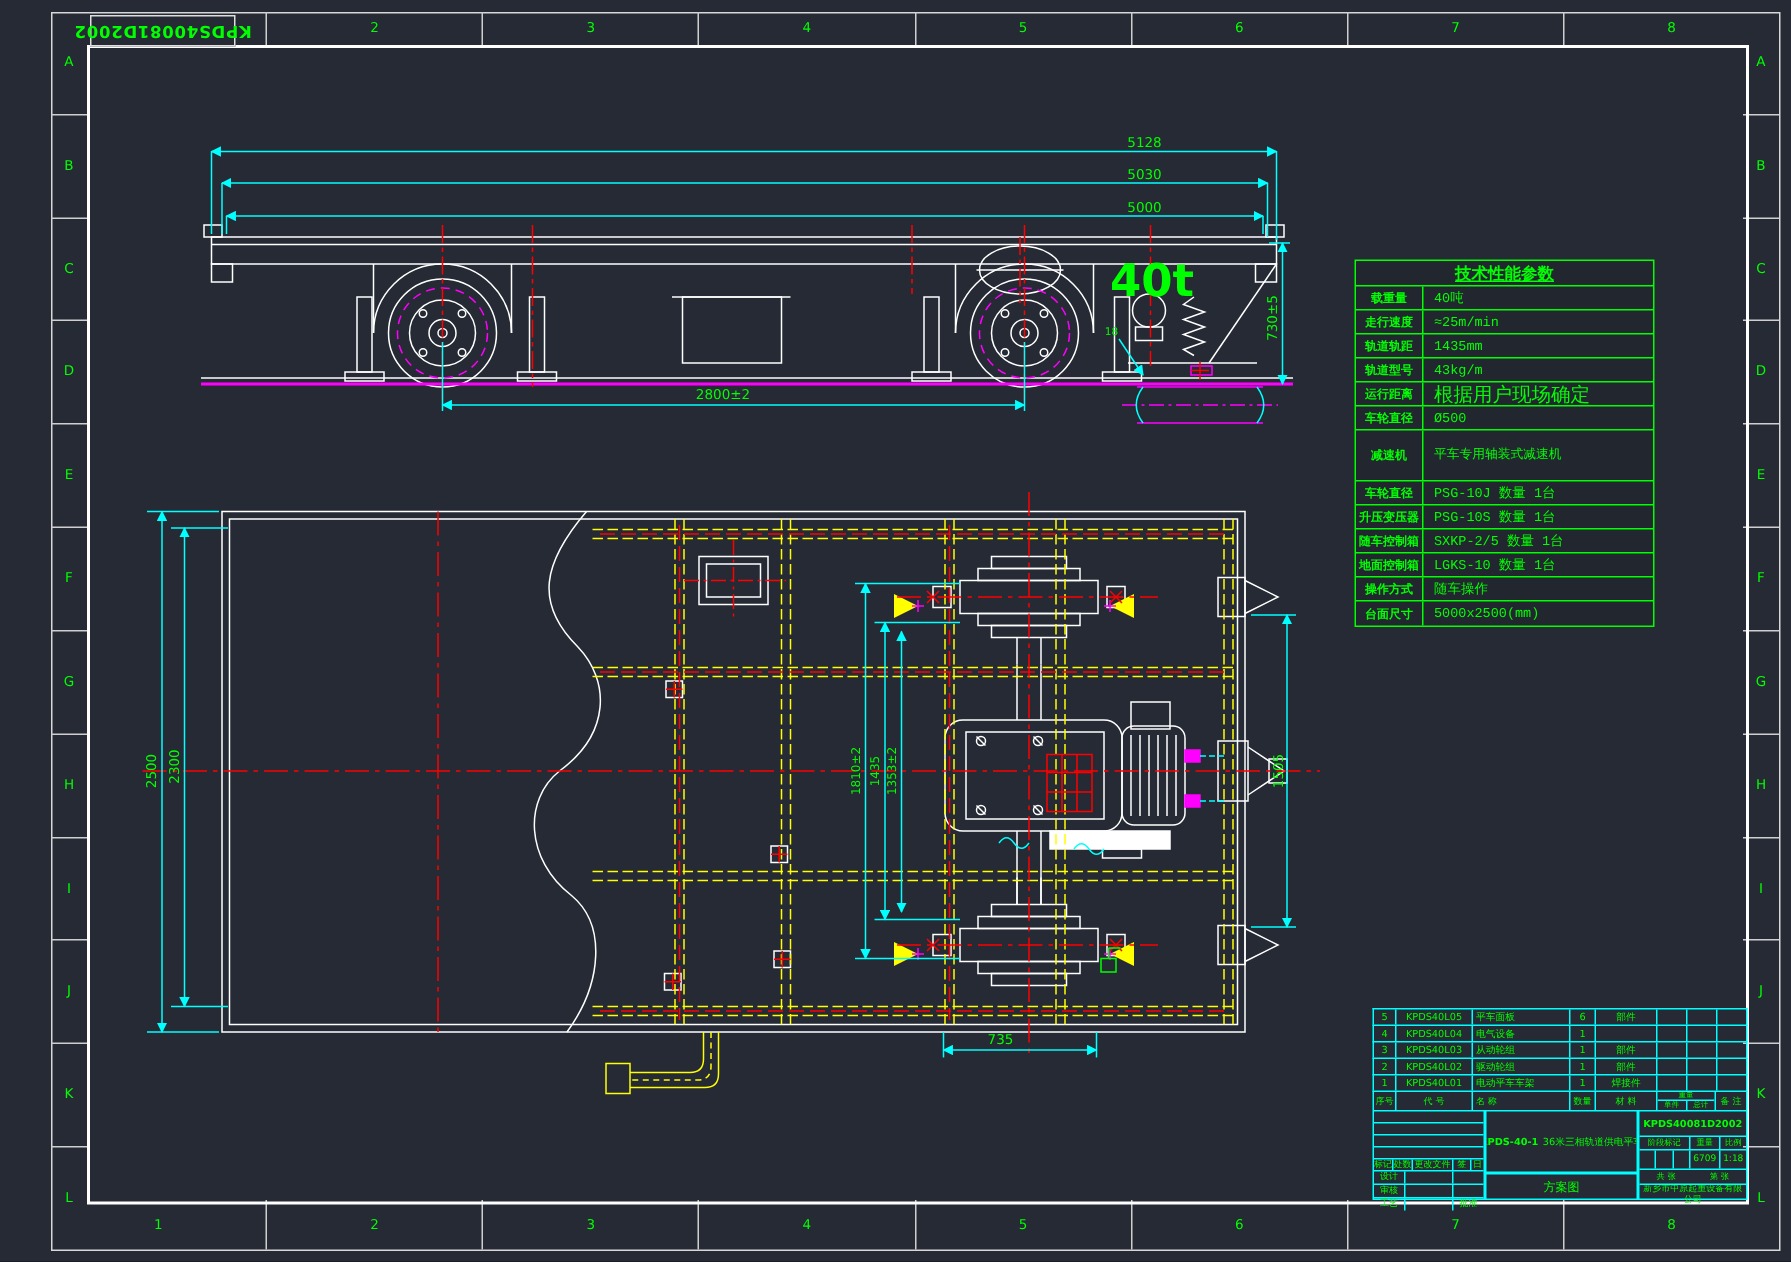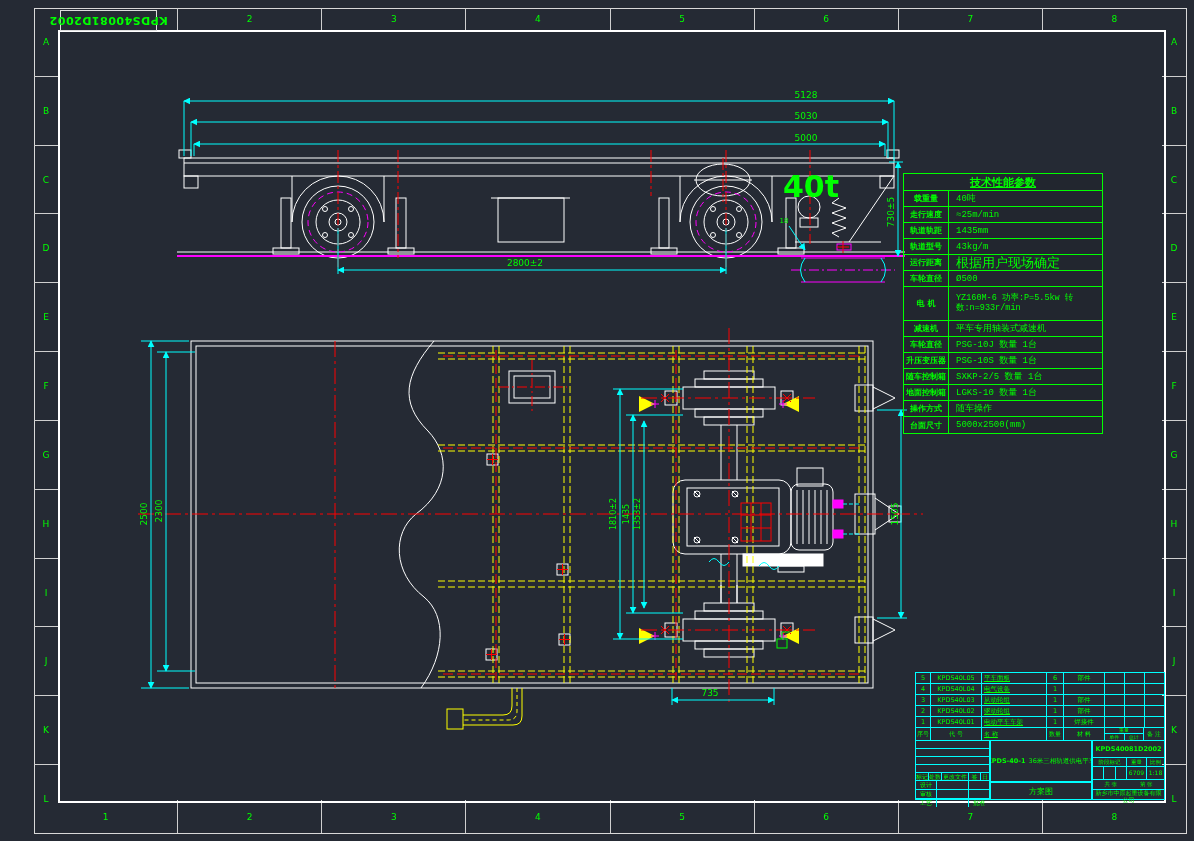--- a/index.html
+++ b/index.html
@@ -16,21 +16,21 @@
   .zs .zone-cell{flex:1;display:flex;align-items:center;justify-content:center;
       color:#00ff00;font-size:9px;}
   .zs-top .zone-cell,.zs-bottom .zone-cell{border-right:1px solid #cfcfcf;}
   .zs-top .zone-cell:last-child,.zs-bottom .zone-cell:last-child{border-right:none;}
   .zs-left .zone-cell,.zs-right .zone-cell{border-bottom:1px solid #cfcfcf;}
   .zs-left .zone-cell:last-child,.zs-right .zone-cell:last-child{border-bottom:none;}
   .corner{position:absolute;left:60px;top:10px;width:95px;height:19px;border:1px solid #dddddd;
       color:#00ff00;font-weight:bold;font-size:11px;letter-spacing:.5px;background:#252a34;
       display:flex;align-items:center;justify-content:center;transform:rotate(180deg);}
   
-  .canvas{position:absolute;left:0;top:0;width:954px;height:841px;margin-left:43px;}
+  .canvas{position:absolute;left:0;top:0;width:954px;height:841px;}
   svg text{font-family:"DejaVu Sans",sans-serif;}
   
   .tech{position:absolute;left:903px;top:136px;width:200px;border:1px solid #00ff00;
       color:#00ff00;box-sizing:border-box;background:rgba(0,0,0,0.08);margin-top:37px;}
   .tech-title{height:16px;border-bottom:1px solid #00ff00;font-size:11px;font-weight:bold;
       display:flex;align-items:center;justify-content:center;text-decoration:underline;}
   .tech-row{display:flex;border-bottom:1px solid #00ff00;height:16px;box-sizing:border-box;}
   .tech-rows .tech-row:last-child{border-bottom:none;}
   .tech-row .c-label{width:44px;border-right:1px solid #00ff00;font-size:8px;font-weight:bold;
       display:flex;align-items:center;justify-content:center;white-space:nowrap;overflow:hidden;text-align:right;}
@@ -39,21 +39,21 @@
   .tech-rows .tech-row:nth-child(7){height:34px;}
   .tech-rows .tech-row:nth-child(7) .c-value{white-space:normal;line-height:1.15;font-size:8.5px;}
   .tech-rows .tech-row:nth-child(5) .c-value{font-size:13px;}
   
   .tb{position:absolute;left:915px;top:672px;width:250px;height:128px;color:#00ff00;}
   .bom-row,.bom-head{display:flex;border:1px solid #00ffff;border-bottom:none;box-sizing:border-box;}
   .bom-row{height:11px;}
   .bom-row>div{border-right:1px solid #00ffff;font-size:6.5px;display:flex;align-items:center;
       justify-content:center;overflow:hidden;white-space:nowrap;}
   .bom-row>div:last-child{border-right:none;}
-  .c-no{width:14px;}.c-code{width:50px;}.c-name{width:62px;justify-content:flex-start!important;padding-left:2px;text-decoration:underline;}
+  .c-no{width:14px;}.c-code{width:50px;}.c-name{width:62px;justify-content:flex-start!important;padding-left:2px;}
   .c-qty{width:16px;}.c-material{width:40px;}.c-w1{width:19px;}.c-w2{width:19px;}.c-note{flex:1;}
   .bom-head{height:13px;font-size:6px;}
   .bom-head>div{border-right:1px solid #00ffff;display:flex;align-items:center;justify-content:center;overflow:hidden;}
   .bom-head>div:last-child{border-right:none;}
   .h-weight{width:38px;flex-direction:column;padding:0;}
   .h-weight .wtop{font-size:5px;line-height:5px;}
   .h-weight .wsub{display:flex;width:100%;border-top:1px solid #00ffff;}
   .h-weight .wsub span{flex:1;font-size:5px;line-height:6px;text-align:center;}
   .h-weight .wsub span:first-child{border-right:1px solid #00ffff;}
   
@@ -440,24 +440,20 @@
         </div>
         <div class="tech-row">
           <div class="c-label">运行距离</div>
           <div class="c-value">根据用户现场确定</div>
         </div>
         <div class="tech-row">
           <div class="c-label">车轮直径</div>
           <div class="c-value">Ø500</div>
         </div>
         <div class="tech-row">
-          <div class="c-label">电  机</div>
-          <div class="c-value">YZ160M-6 功率:P=5.5kw 转数:n=933r/min</div>
-        </div>
-        <div class="tech-row">
           <div class="c-label">减速机</div>
           <div class="c-value">平车专用轴装式减速机</div>
         </div>
         <div class="tech-row">
           <div class="c-label">车轮直径</div>
           <div class="c-value">PSG-10J  数量 1台</div>
         </div>
         <div class="tech-row">
           <div class="c-label">升压变压器</div>
           <div class="c-value">PSG-10S  数量 1台</div>

